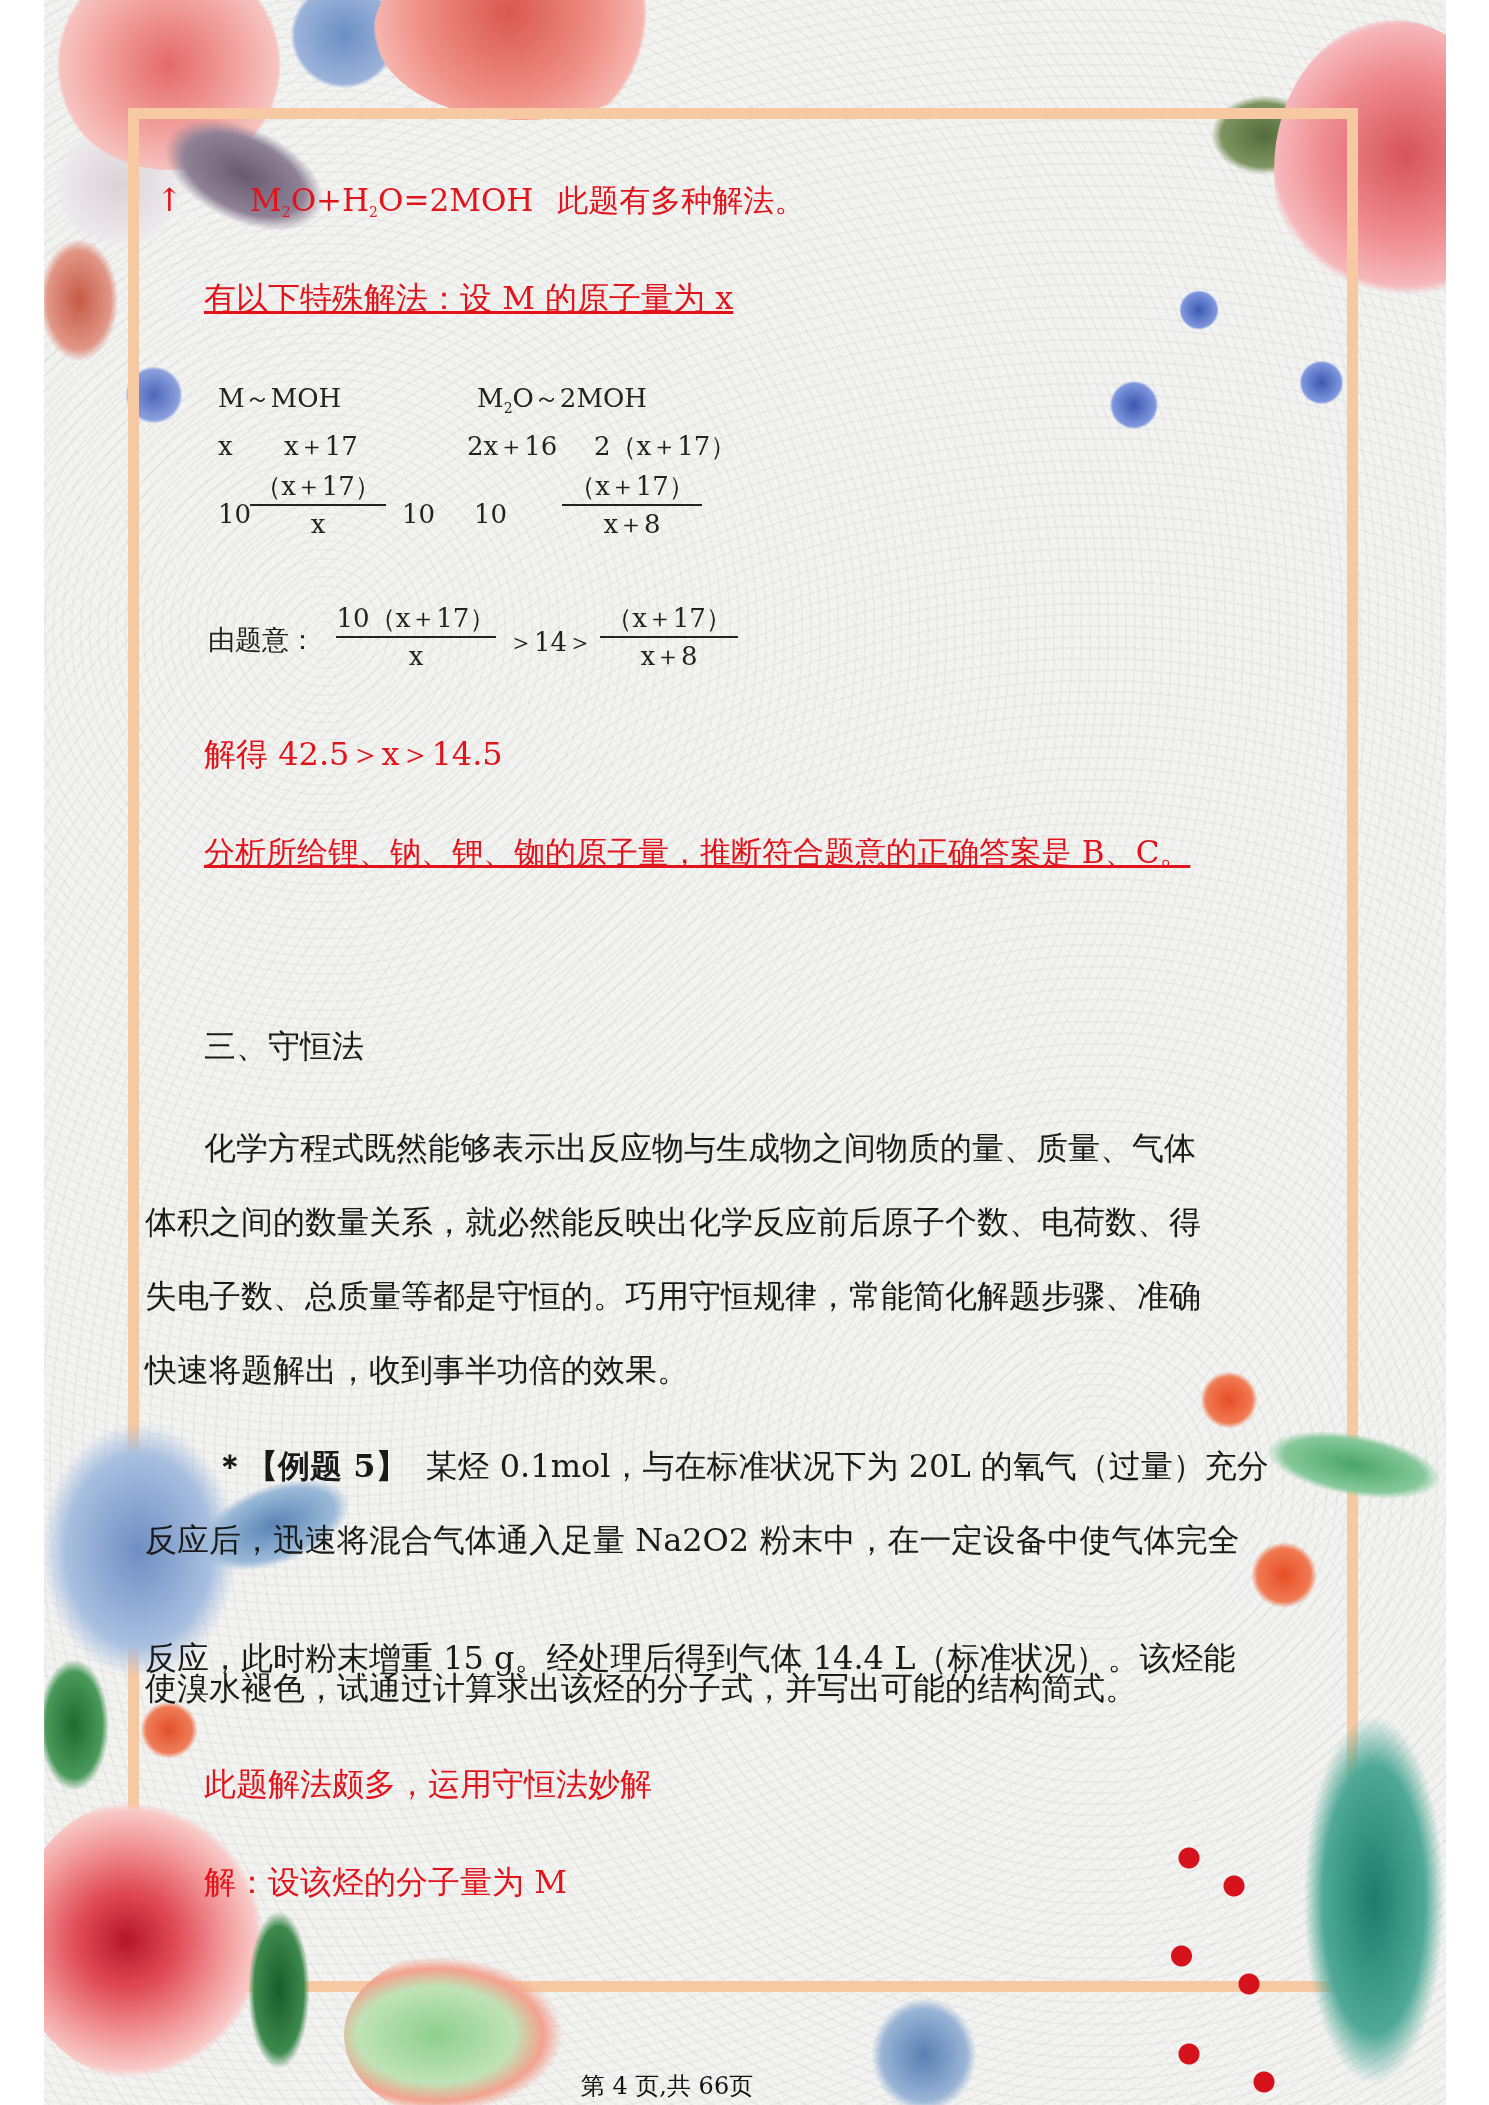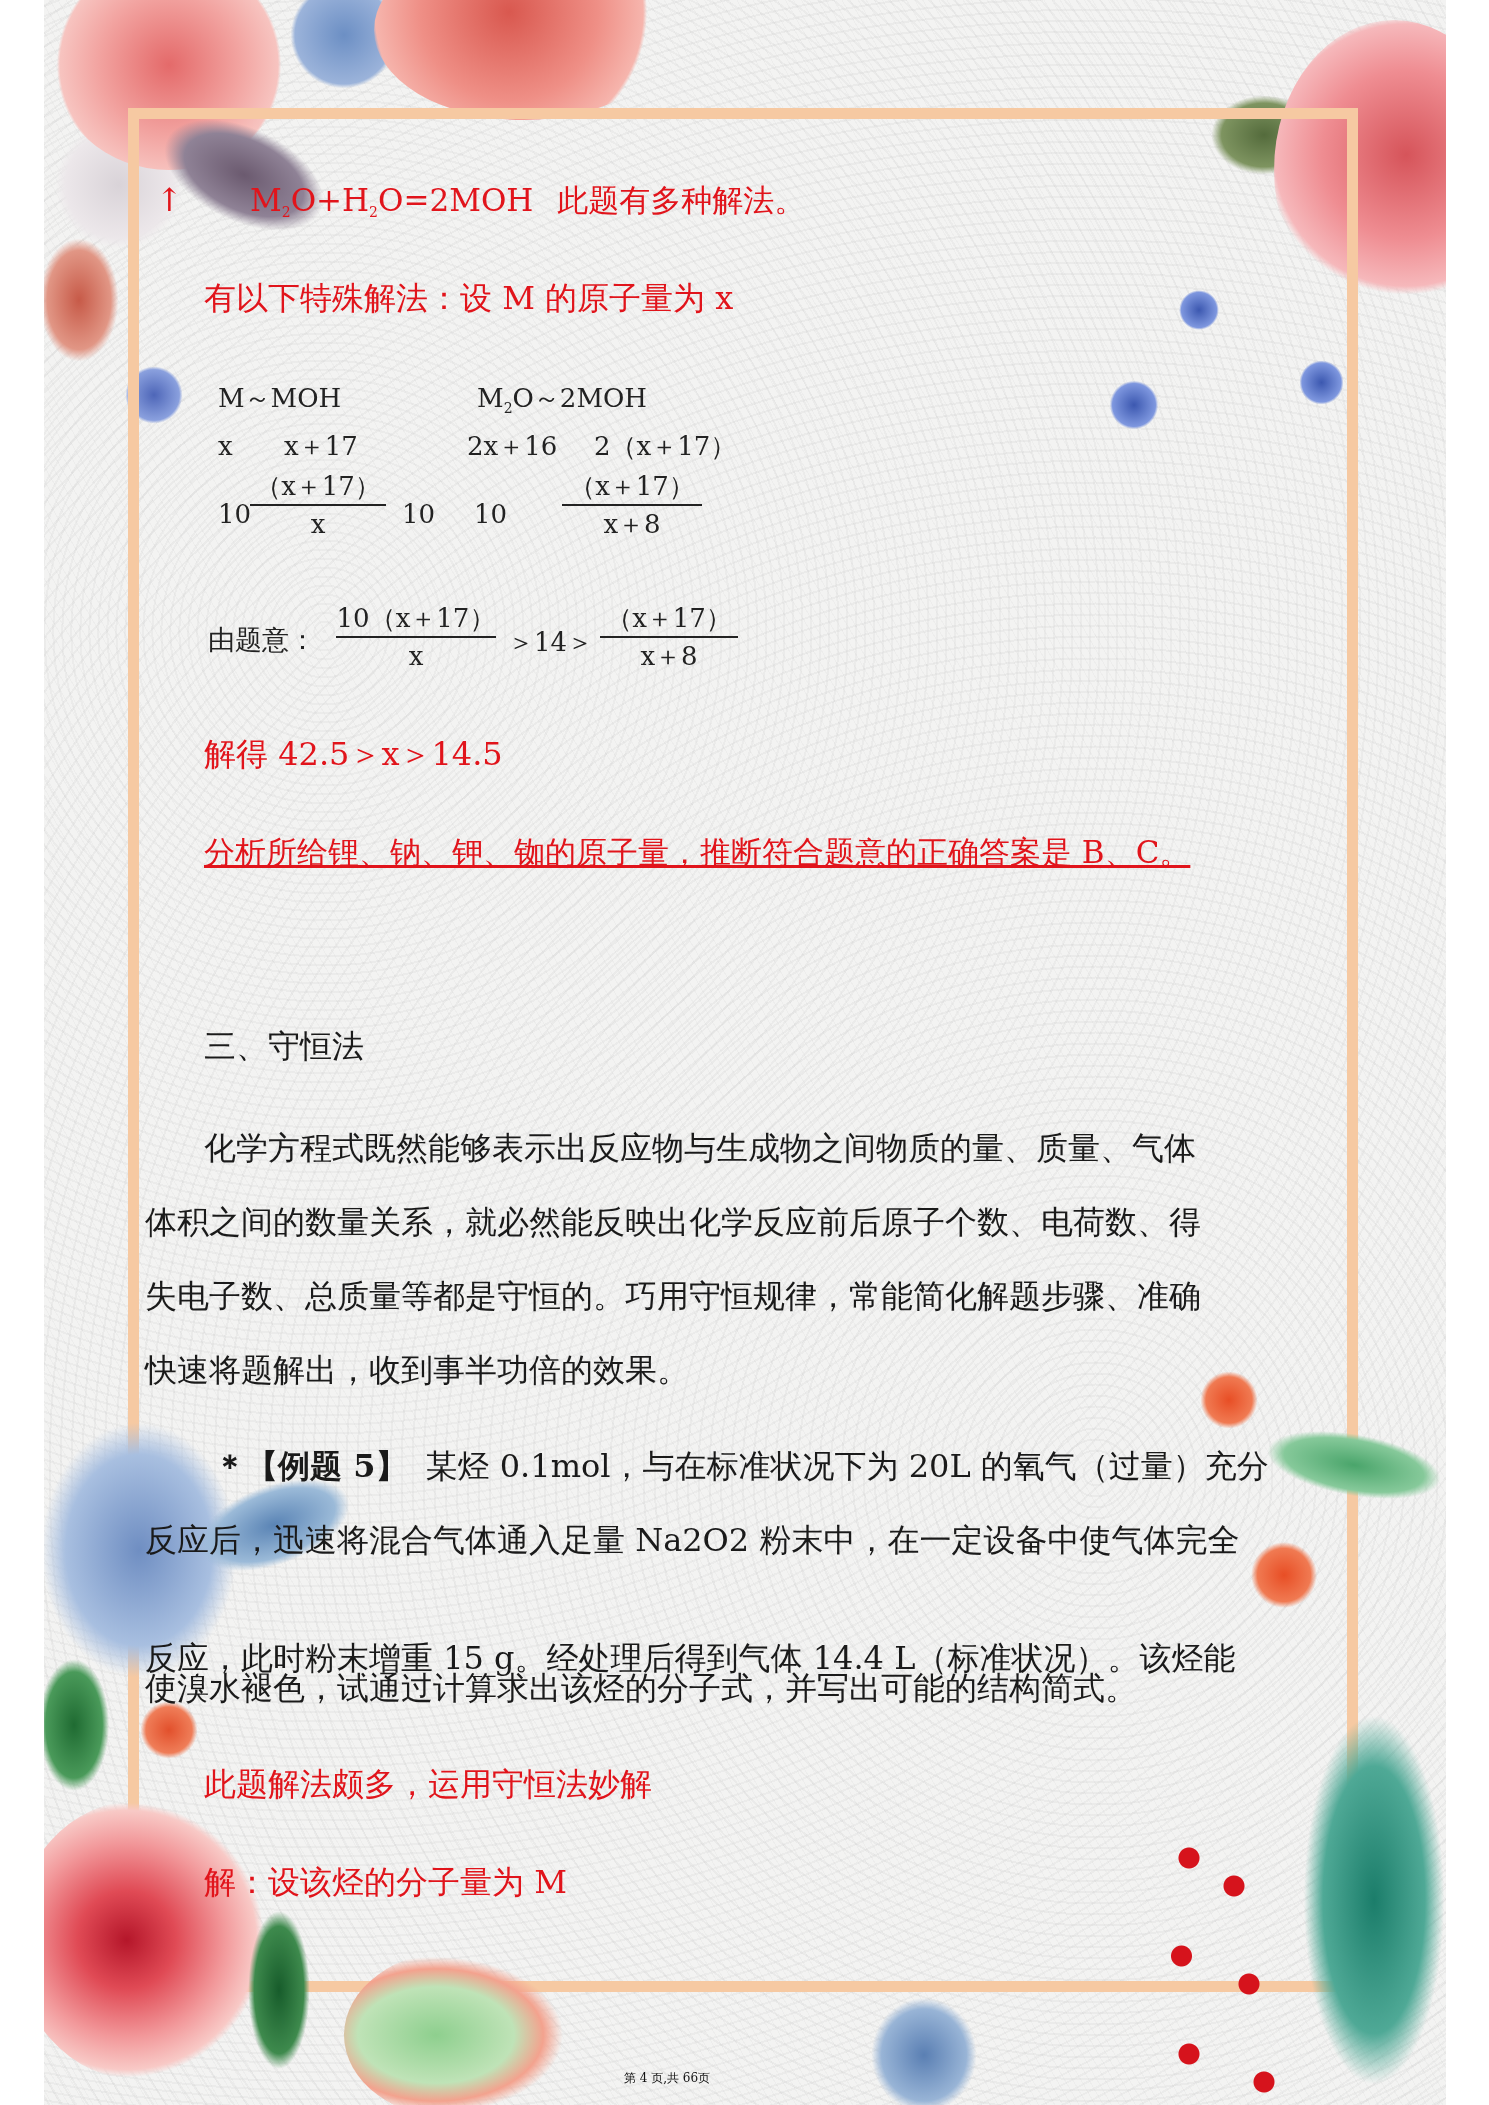--- a/index.html
+++ b/index.html
@@ -59,21 +59,21 @@
     .content { position: absolute; left: 0; top: 0; width: 100%; height: 100%; }
     .line { position: absolute; white-space: nowrap; font-size: 32px; line-height: 40px; color: #1a1a1a; }
     .red { color: #e1141b; }
     .math { font-size: 26px; color: #222; font-family: "DejaVu Serif", "Liberation Serif", serif; margin-left: 12px; }
     sub { font-size: 14px; vertical-align: -6px; }
     .frac { position: absolute; text-align: center; font-size: 26px; color: #222; line-height: 32px; }
     .frac .num { display: block; }
     .frac .bar { display: block; height: 2px; background: #222; margin: 2px 0; }
     .frac .den { display: block; }
     .bold { font-weight: bold; }
-    .footer { position: absolute; left: 0; width: 1334px; top: 2070px; text-align: center; font-size: 12px; color: #111; }
+    .footer { position: absolute; left: 0; width: 1334px; top: 2070px; text-align: center; font-size: 24px; color: #111; }
   </style>
 </head>
 <body>
 
 <div class="page">
   <div class="deco white-tl"></div>
   <div class="deco rose-tl"></div>
   <div class="deco blue-tl"></div>
   <div class="deco rose-tl2"></div>
   <div class="deco leaf-tl"></div>
@@ -103,21 +103,21 @@
 <div class="content">
 
   <div class="line red" style="left:156px; top:180px;">
     <span>↑</span>
   </div>
   <div class="line red" style="left:250px; top:180px; font-size:31px;">
     <span>M</span><sub>2</sub><span>O+H</span><sub>2</sub><span>O=2MOH</span>
     <span style="margin-left:14px;">此题有多种解法。</span>
   </div>
 
-  <div class="line red" style="left:204px; top:278px;">有以下特殊解法：设 M 的原子量为 x</div>
+  <div class="line red" style="left:204px; top:278px;text-decoration:underline;">有以下特殊解法：设 M 的原子量为 x</div>
 
   <div class="line math" style="left:206px; top:378px;">M～MOH</div>
   <div class="line math" style="left:465px; top:378px;">
     <span>M</span><sub>2</sub><span>O～2MOH</span>
   </div>
 
   <div class="line math" style="left:206px; top:426px;">x</div>
   <div class="line math" style="left:272px; top:426px;">x＋17</div>
   <div class="line math" style="left:455px; top:426px;">2x＋16</div>
   <div class="line math" style="left:582px; top:426px;">2（x＋17）</div>

